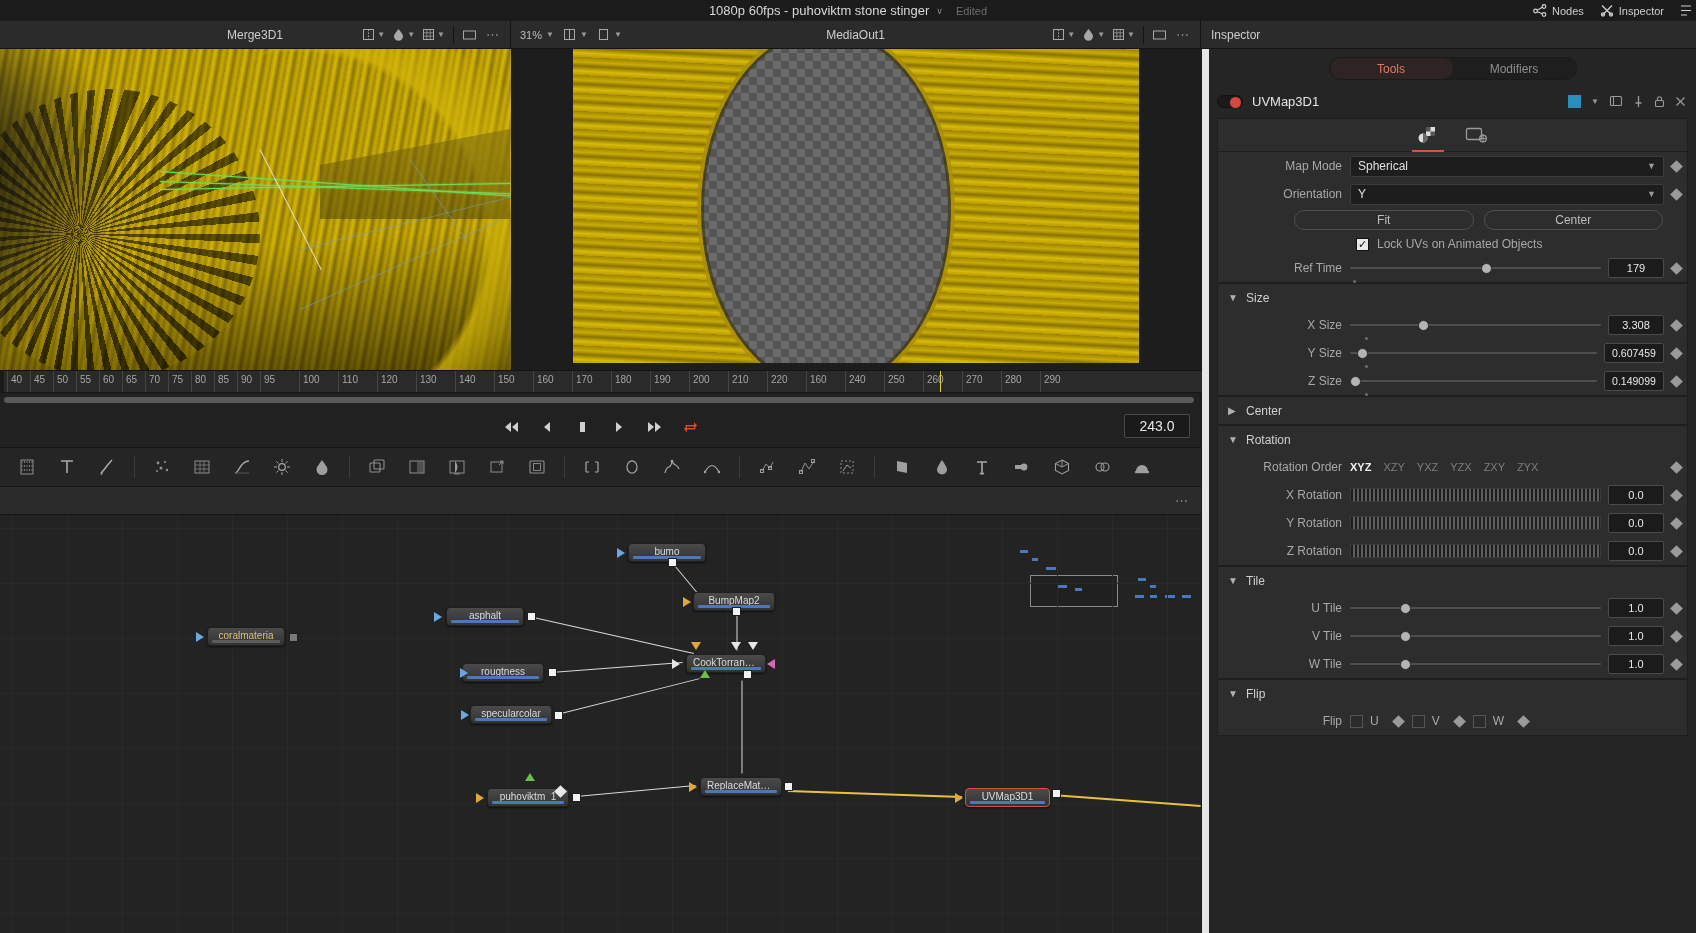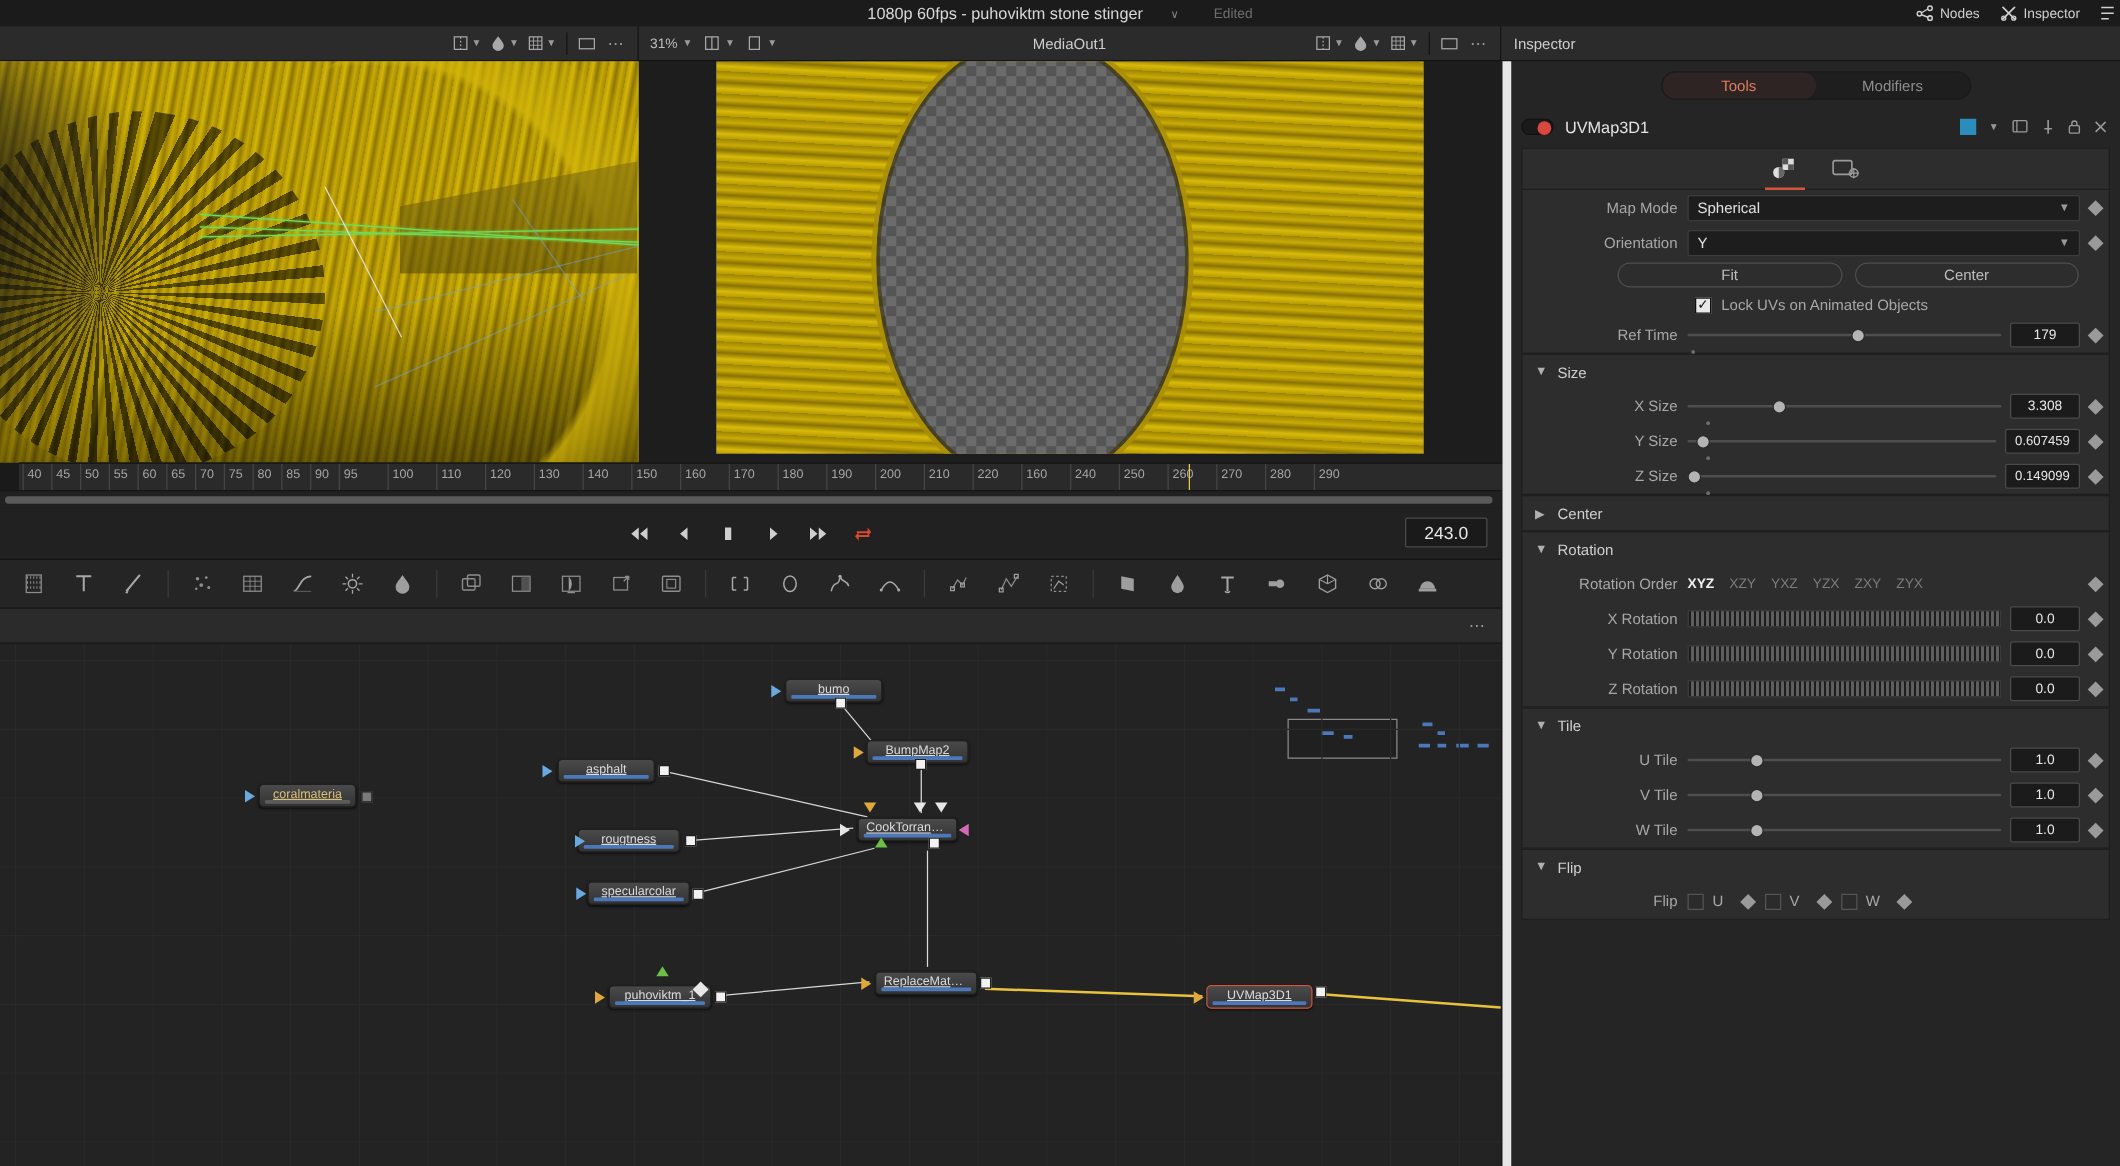--- a/index.html
+++ b/index.html
@@ -12,21 +12,21 @@
     -webkit-font-smoothing: antialiased;
   }
   .app { position: relative; width: 1696px; height: 933px; }
 
   
   .titlebar {
     position: absolute; top: 0; left: 0; width: 1696px; height: 21px;
     background: #1b1b1b;
     display: flex; align-items: center; justify-content: center;
   }
-  .title-center { display: flex; align-items: center; gap: 22px; font-size: 13px; color: #d8d8d8; }
+  .title-center { display: flex; align-items: center; gap: 7px; font-size: 13px; color: #d8d8d8; }
   .title-chev { font-size: 9px; color: #8a8a8a; }
   .title-edited { font-size: 11px; color: #6e6e6e; margin-left: 6px; }
   .title-right {
     position: absolute; right: 4px; top: 0; height: 21px;
     display: flex; align-items: center; gap: 16px; font-size: 11px; color: #cfcfcf;
   }
   .tr-item { display: flex; align-items: center; gap: 5px; cursor: default; }
   .tr-item svg { display: block; }
 
   
@@ -78,21 +78,21 @@
     background:
       repeating-linear-gradient(3deg, #b79a04 0px, #d8ba0a 4px, #8a7303 9px, #c9ab07 13px, #9d8402 18px);
   }
   .vR-hole { position:absolute; left:128px; top:-20px; width:250px; height:360px; border-radius:50% / 50%;
     background: repeating-conic-gradient(#6b6b6b 0% 25%, #555 0% 50%) 0 0 / 16px 16px;
     box-shadow: 0 0 0 3px rgba(60,50,2,.6) inset; }
   .vR-holeedge { position:absolute; left:124px; top:-24px; width:258px; height:368px; border-radius:50% / 50%;
     border:5px solid rgba(170,142,6,.85); }
 
   
-  .ruler { position:absolute; top:370px; left:15px; width:1201px; height:22px; background:#2a2a2a; border-top:1px solid #131313; overflow:hidden;}
+  .ruler { position:absolute; top:370px; left:4px; width:1201px; height:22px; background:#2a2a2a; border-top:1px solid #131313; overflow:hidden;}
   .rt { position:absolute; top:0; height:22px; border-left:1px solid #454545; }
   .rt span { position:absolute; left:3px; top:3px; font-size:10px; color:#a6a6a6; white-space:nowrap;}
   .playhead { position:absolute; top:0; width:1px; height:22px; background:#e6c94a;}
   .playhead::after{content:""; position:absolute; left:-1px; bottom:-6px; width:3px;height:6px;background:#e6c94a;}
 
   
   .hscroll { position:absolute; top:392px; left:0; width:1201px; height:14px; background:#212121; border-top:1px solid #151515;}
   .hscroll-thumb { position:absolute; left:4px; top:4px; width:1190px; height:6px; border-radius:3px; background:#5a5a5a;}
 
   
@@ -216,20 +216,21 @@
       <div class="tr-item">
         <svg width="12" height="13" viewBox="0 0 12 13">
             <path d="M1 2 H11 M1 6.5 H11 M1 11 H7" stroke="#cfcfcf" stroke-width="1.2"></path>
           </svg>
       </div>
     </div>
   </div>
 
   <div class="viewbar">
     <div class="vb-pane p1">
+      <div class="vb-label">Merge3D1</div>
       <div class="vb-tools">
         <div class="vb-btn">
             <svg width="13" height="13" viewBox="0 0 13 13">
               <rect x="1.5" y="1.5" width="10" height="10" fill="none" stroke="#a8a8a8" stroke-width="1"></rect>
               <path d="M6.5 1.5 V11.5" stroke="#a8a8a8" stroke-width="1" stroke-dasharray="1.5 1.5"></path>
             </svg>
             <span class="vb-chev">▼</span>
           </div>
         <div class="vb-btn">
             <svg width="13" height="13" viewBox="0 0 13 13">

